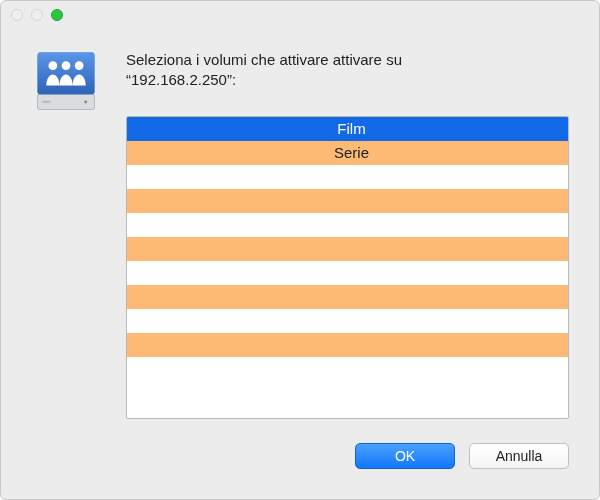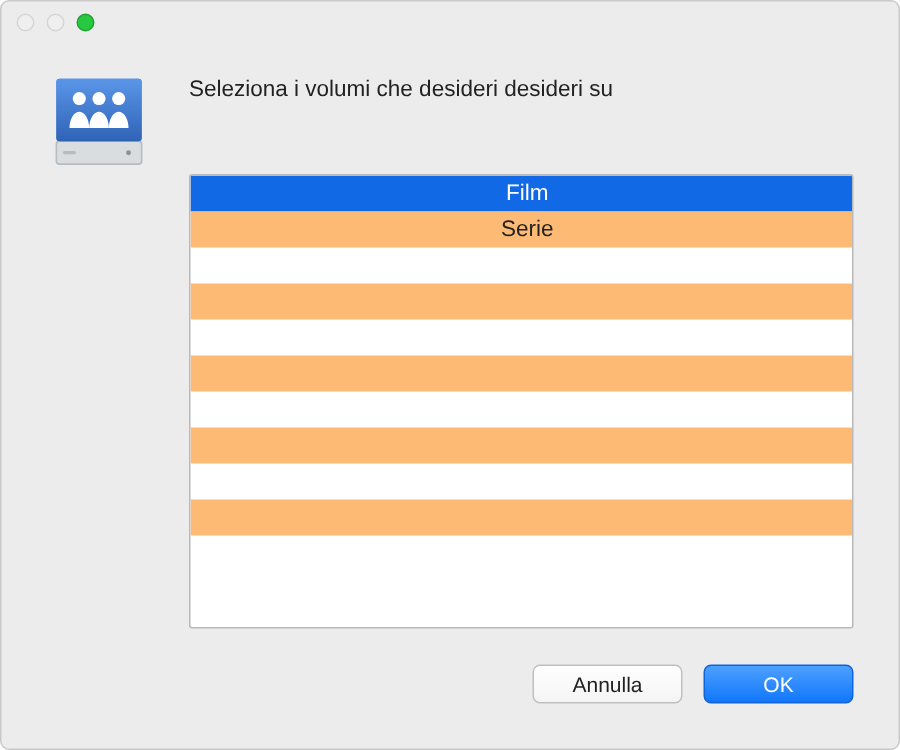--- a/index.html
+++ b/index.html
@@ -54,36 +54,37 @@
             <path d="M26 36c0-6 3-10 6-10s6 4 6 10z"></path>
           <circle cx="44" cy="18" r="4"></circle>
             <path d="M38 36c0-6 3-10 6-10s6 4 6 10z"></path>
         </g>
         <circle cx="50" cy="51" r="1.5" fill="#8d9297"></circle>
         <rect x="10" y="50" width="8" height="2" rx="1" fill="#b7bcc0"></rect>
       </svg>
     </div>
 
     <div class="prompt">
-      <span>Seleziona i volumi che desideri desideri su</span><br>
+      <span>Seleziona i volumi che attivare attivare su</span><br>
+      <span>“192.168.2.250”:</span>
     </div>
 
     <div class="list" id="volume-list">
         <div class="row sel"><span>Film</span></div>
         <div class="row odd"><span>Serie</span></div>
         <div class="row"></div>
         <div class="row odd"></div>
         <div class="row"></div>
         <div class="row odd"></div>
         <div class="row"></div>
         <div class="row odd"></div>
         <div class="row"></div>
         <div class="row odd"></div>
         <div class="row"></div>
       </div>
 
     <div class="btnbar">
+      <div class="btn btn-primary">OK</div>
       <div class="btn btn-default">Annulla</div>
-      <div class="btn btn-primary">OK</div>
     </div>
 
   </div>
 </div>
 
 </body></html>

